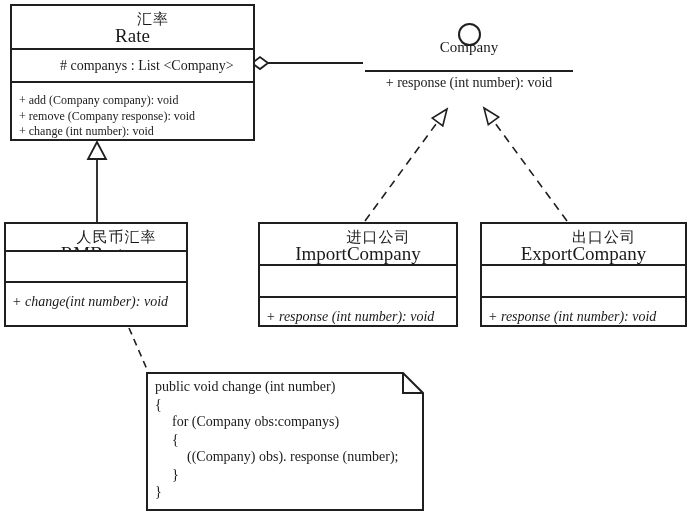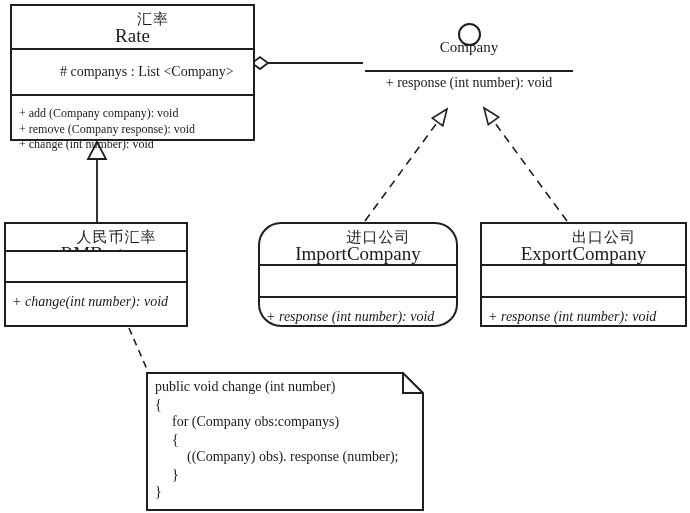--- a/index.html
+++ b/index.html
@@ -59,21 +59,21 @@
 
     <path d="M147,373 L403,373 L423,393 L423,510 L147,510 Z" fill="#ffffff" stroke="#1f1f1f" stroke-width="2"></path>
     <path d="M403,373 L403,393 L423,393" fill="none" stroke="#1f1f1f" stroke-width="2"></path>
   </svg>
 
   <div class="uml-class" style="left:10px;top:4px;width:245px;height:137px;">
     <div class="compartment title-compartment" style="height:42px;">
       <div class="cls-name-zh">汇率</div>
       <div class="cls-name-en">Rate</div>
     </div>
-    <div class="compartment sep attr-compartment" style="height:46px;padding-left:48px;">
+    <div class="compartment sep attr-compartment" style="height:33px;padding-left:48px;">
       <span class="method-line"># companys : List &lt;Company&gt;</span>
     </div>
     <div class="compartment sep methods-compartment" style="height:62px;">
       <div class="method-line">+ add (Company company): void</div>
       <div class="method-line">+ remove (Company response): void</div>
       <div class="method-line">+ change (int number): void</div>
     </div>
   </div>
 
   <div class="iface-circle"></div>
@@ -85,21 +85,21 @@
     <div class="compartment title-compartment" style="height:26px;">
       <div class="cls-name-zh">人民币汇率</div>
       <div class="cls-name-en">RMBrate</div>
     </div>
     <div class="compartment sep" style="height:31px;"></div>
     <div class="compartment sep single-method" style="height:29px;">
       <span class="method-line">+ change(int number): void</span>
     </div>
   </div>
 
-  <div class="uml-class" style="left:258px;top:222px;width:200px;height:105px;border-radius:23px;">
+  <div class="uml-class" style="left:258px;top:222px;width:200px;height:105px;">
     <div class="compartment title-compartment" style="height:40px;">
       <div class="cls-name-zh">进口公司</div>
       <div class="cls-name-en">ImportCompany</div>
     </div>
     <div class="compartment sep" style="height:32px;"></div>
     <div class="compartment sep single-method" style="height:29px;">
       <span class="method-line">+ response (int number): void</span>
     </div>
   </div>
 

